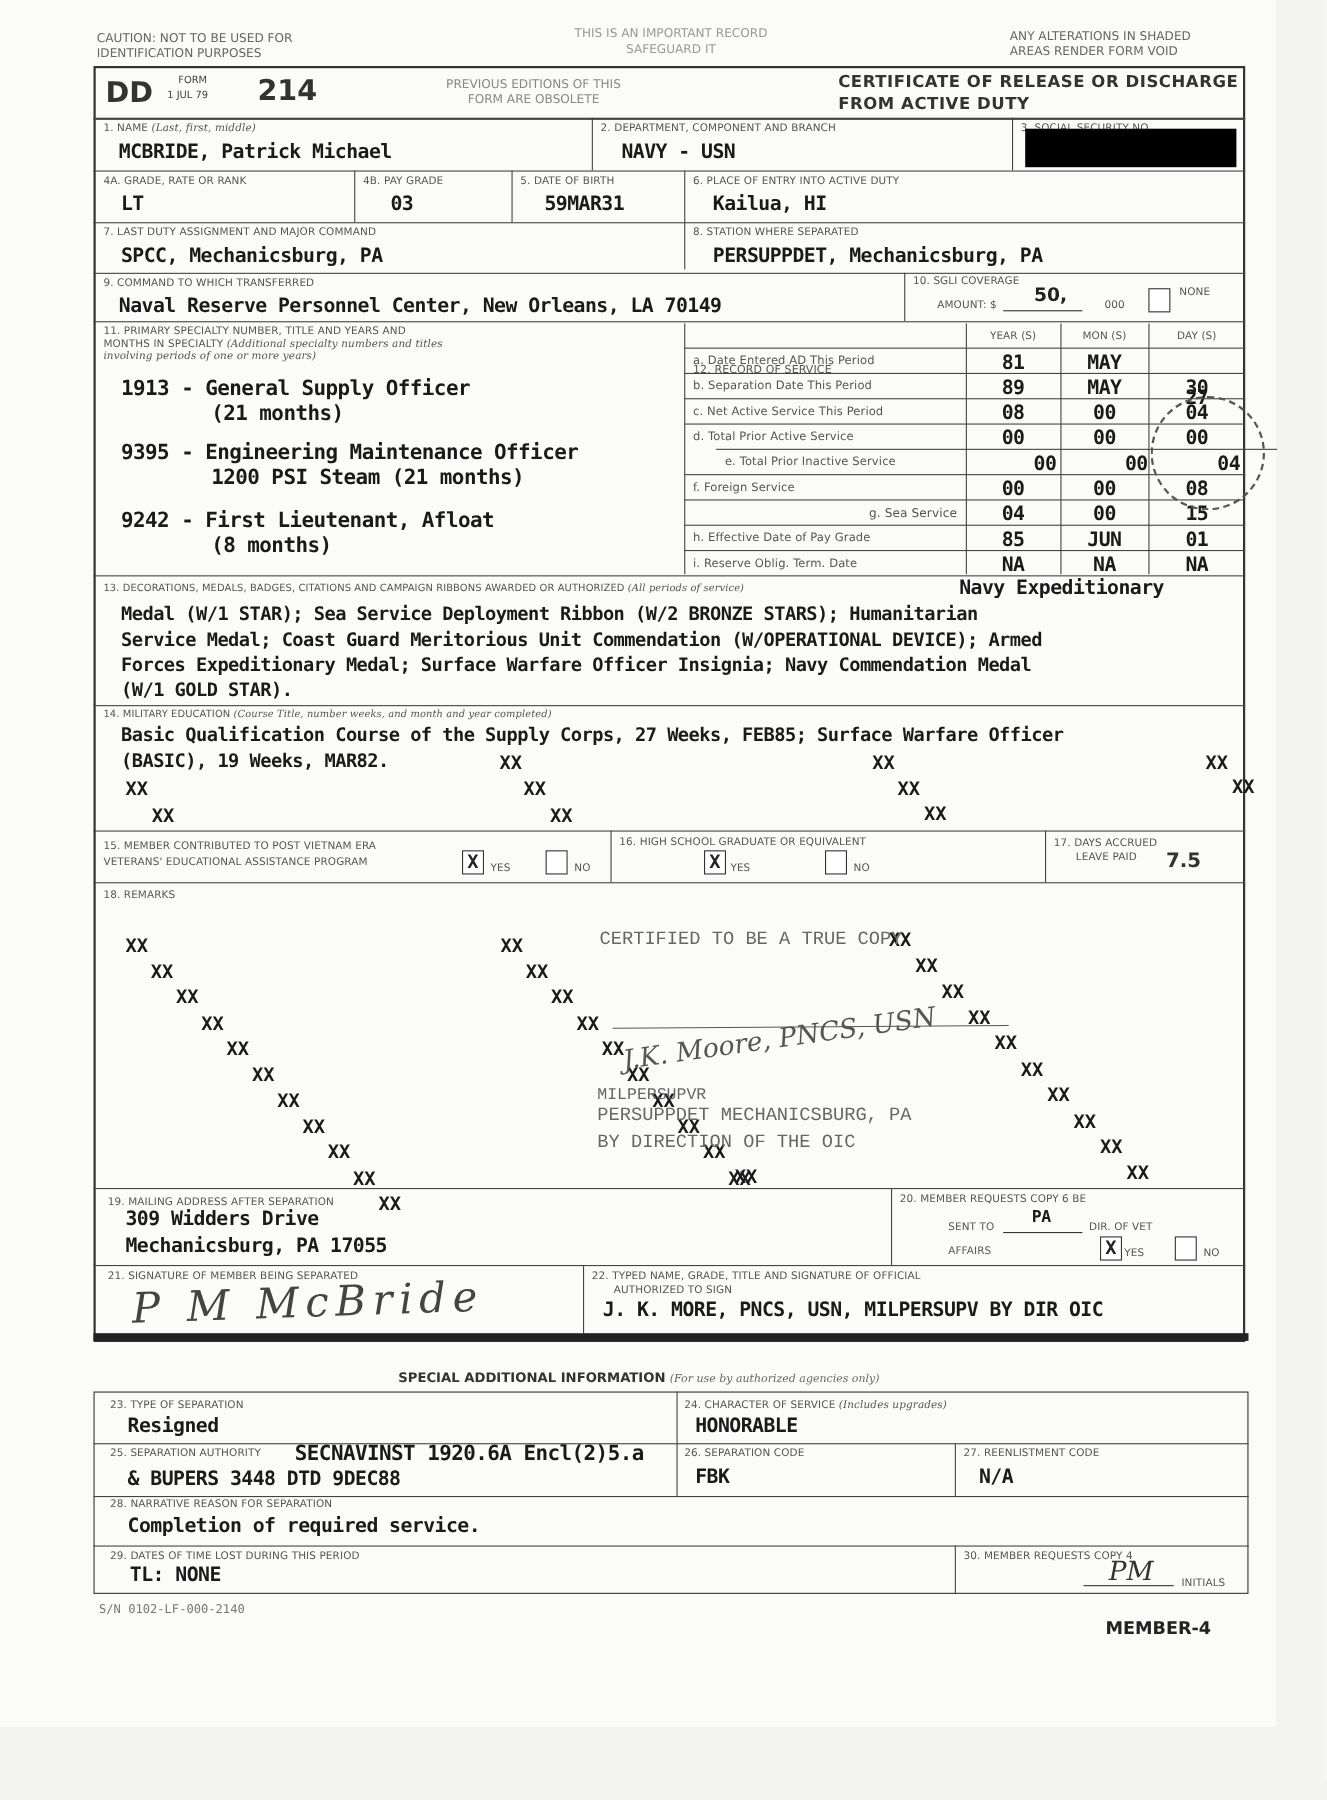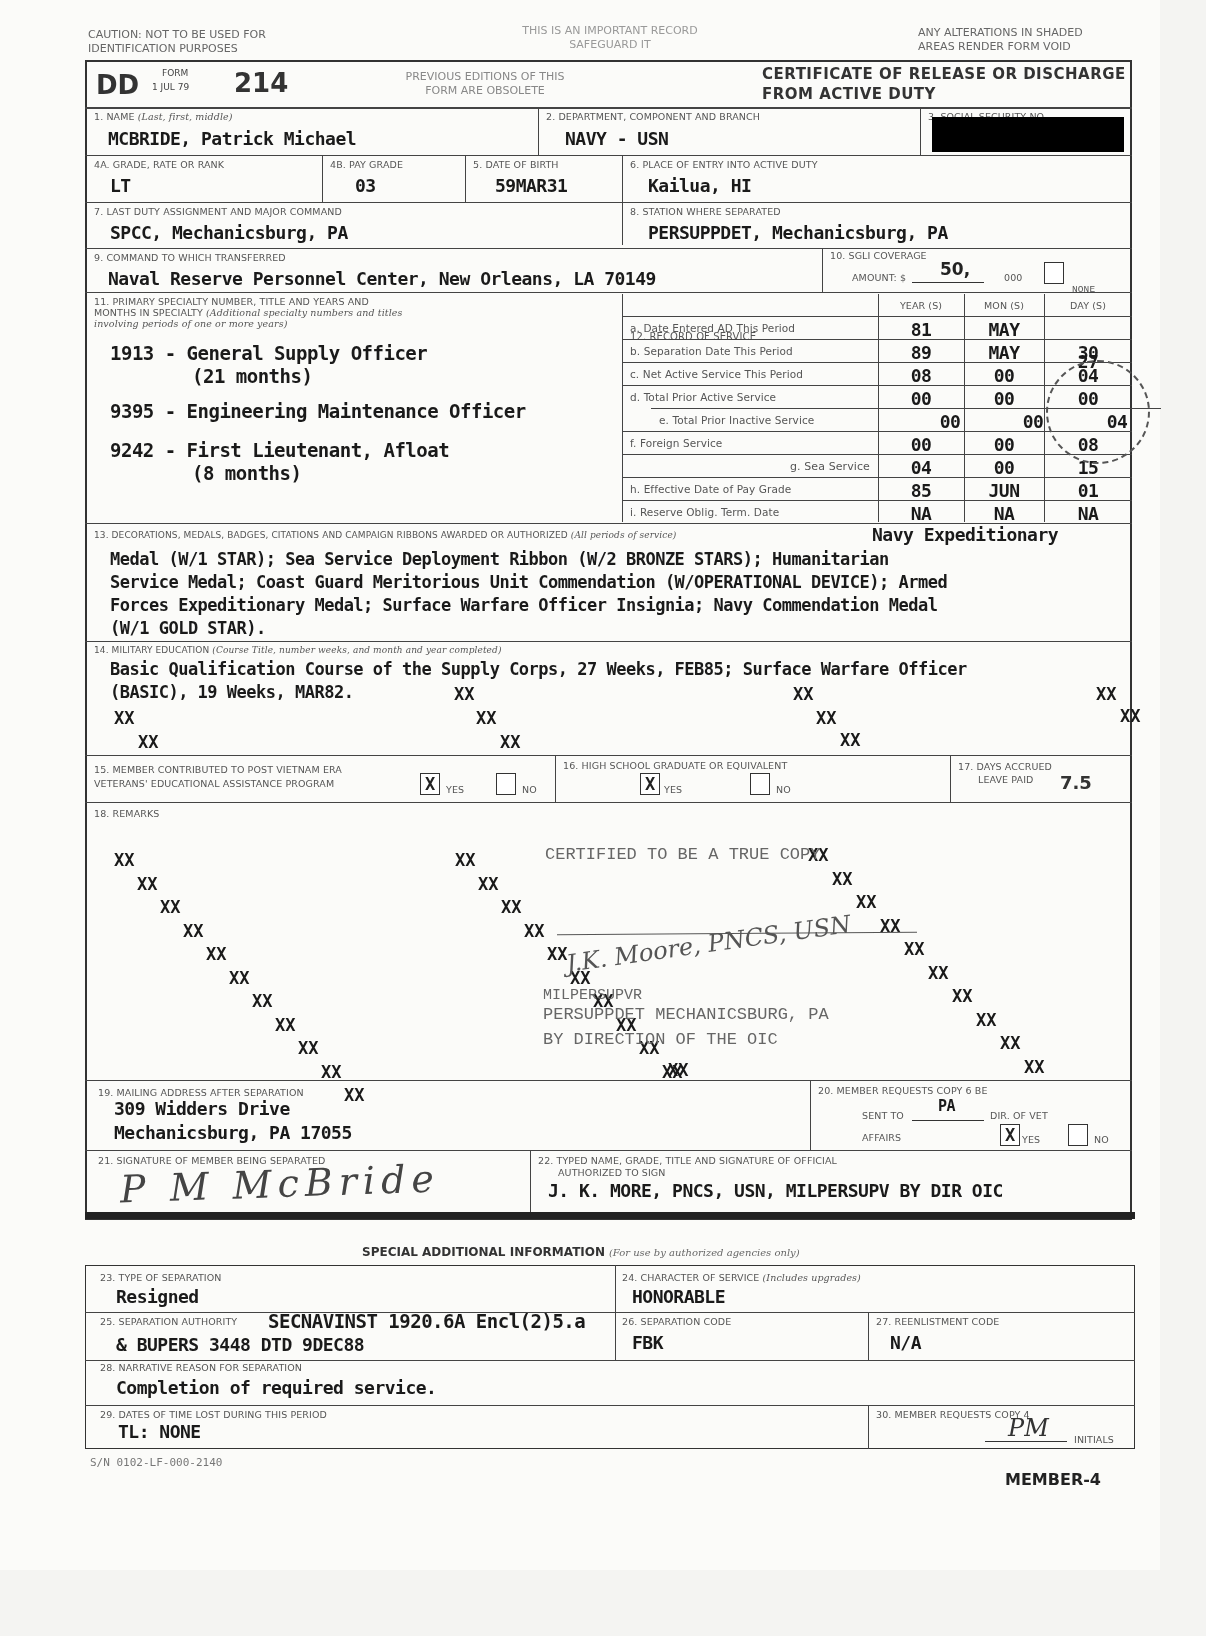--- a/index.html
+++ b/index.html
@@ -86,35 +86,36 @@
 
   <div class="abs lbl" style="left:94px;top:252px;">9. COMMAND TO WHICH TRANSFERRED</div>
   <div class="abs tw" style="left:108px;top:268px;">Naval Reserve Personnel Center, New Orleans, LA  70149</div>
   <div class="vl" style="left:822px;top:248px;height:44px;"></div>
   <div class="abs lbl" style="left:830px;top:250px;">10. SGLI COVERAGE</div>
   <div class="abs lbl" style="left:852px;top:272px;">AMOUNT: $</div>
   <div class="abs" style="left:912px;top:282px;width:72px;border-top:1px solid #333;"></div>
   <div class="abs" style="left:940px;top:259px;font-family:'DejaVu Sans',sans-serif;font-weight:bold;font-size:17px;">50,</div>
   <div class="abs lbl" style="left:1004px;top:272px;">000</div>
   <div class="chk" style="left:1044px;top:262px;"></div>
-  <div class="abs lbl" style="left:1072px;top:284px;font-family:Liberation Mono, monospace;">NONE</div>
+  <div class="abs lbl" style="left:1072px;top:260px;">NONE</div>
   <div class="hl" style="left:85px;top:292px;width:1047px;"></div>
 
   <div class="abs lbl" style="left:94px;top:296px;line-height:11px;">
     <div>11. PRIMARY SPECIALTY NUMBER, TITLE AND YEARS AND</div>
     <div><span>MONTHS IN SPECIALTY</span> <i>(Additional specialty numbers and titles</i></div>
     <div><i>involving periods of one or more years)</i></div>
   </div>
   <div class="abs tw" style="left:110px;top:342px;line-height:23px;font-size:19px;">
     <div>
         <div>1913 - General Supply Officer</div>
         <div style="padding-left:82px;">(21 months)</div>
       </div>
     <div style="margin-top:12px;">
         <div>9395 - Engineering Maintenance Officer</div>
+        <div style="padding-left:82px;">1200 PSI Steam (21 months)</div>
       </div>
     <div style="margin-top:16px;">
         <div>9242 - First Lieutenant, Afloat</div>
         <div style="padding-left:82px;">(8 months)</div>
       </div>
   </div>
 
   <div class="abs" style="left:622px;top:294px;width:510px;height:228px;">
     <div class="vl" style="left:0;top:0;height:228px;"></div>
     <div class="vl" style="left:256px;top:0;height:228px;"></div>

